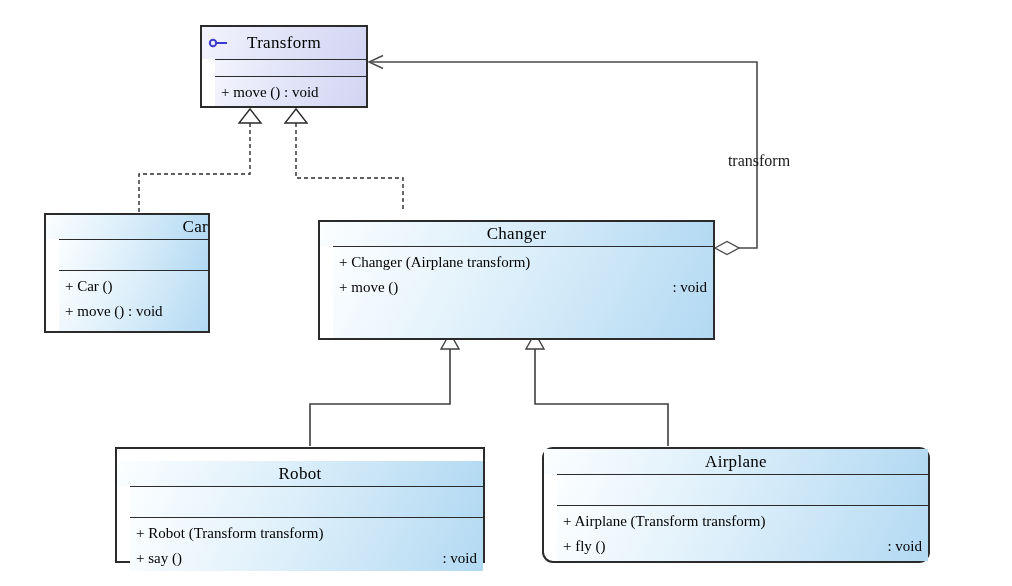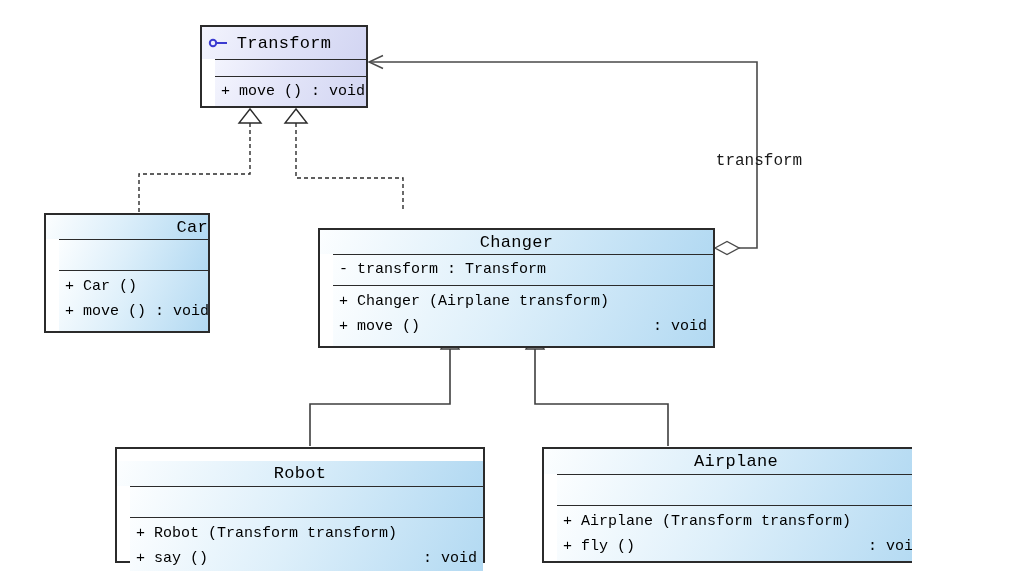--- a/index.html
+++ b/index.html
@@ -1,21 +1,22 @@
 <!DOCTYPE html>
 <html><head>
 <meta charset="utf-8">
 <style>
   html,body{margin:0;padding:0;background:#fff;}
   #canvas{
     position:relative;
     width:912px;height:586px;
     background:#fff;
-    font-family:Liberation Mono, monospace;
+    font-family:Liberation Serif, serif;
     overflow:hidden;
+    padding-left:25px;
   }
   #connectors{position:absolute;left:0;top:0;z-index:1;}
   .uml-class{
     position:absolute;
     z-index:2;
     border:2px solid #2b2b2b;
     box-sizing:border-box;
     display:flex;
     flex-direction:column;
     color:#000;
@@ -107,28 +108,23 @@
     <div class="compartment cmp-ops">
       <div class="member-row">
         <span>+ Car ()</span>
       </div>
       <div class="member-row">
         <span>+ move () : void</span>
       </div>
     </div>
   </div>
 
-  <div class="uml-class" style="left:318px;top:228px;width:397px;height:120px;">
+  <div class="uml-class" style="left:318px;top:220px;width:397px;height:120px;">
     <div class="compartment cmp-title" style="height:24px;">
       <span>Changer</span>
-    </div>
-    <div class="compartment cmp-attrs attrs-one" style="height:31px;">
-      <div class="member-row">
-        <span>- transform : Transform</span>
-      </div>
     </div>
     <div class="compartment cmp-ops">
       <div class="member-row">
         <span>+ Changer (Airplane transform)</span>
       </div>
       <div class="member-row">
         <span>+ move ()</span>
         <span>: void</span>
       </div>
     </div>
@@ -143,21 +139,21 @@
       <div class="member-row">
         <span>+ Robot (Transform transform)</span>
       </div>
       <div class="member-row">
         <span>+ say ()</span>
         <span>: void</span>
       </div>
     </div>
   </div>
 
-  <div class="uml-class" style="left:542px;top:447px;width:388px;height:116px;">
+  <div class="uml-class" style="left:542px;top:447px;width:388px;height:116px;border-radius:11px;">
     <div class="compartment cmp-title" style="height:25px;">
       <span>Airplane</span>
     </div>
     <div class="compartment cmp-attrs" style="height:31px;"></div>
     <div class="compartment cmp-ops">
       <div class="member-row">
         <span>+ Airplane (Transform transform)</span>
       </div>
       <div class="member-row">
         <span>+ fly ()</span>

